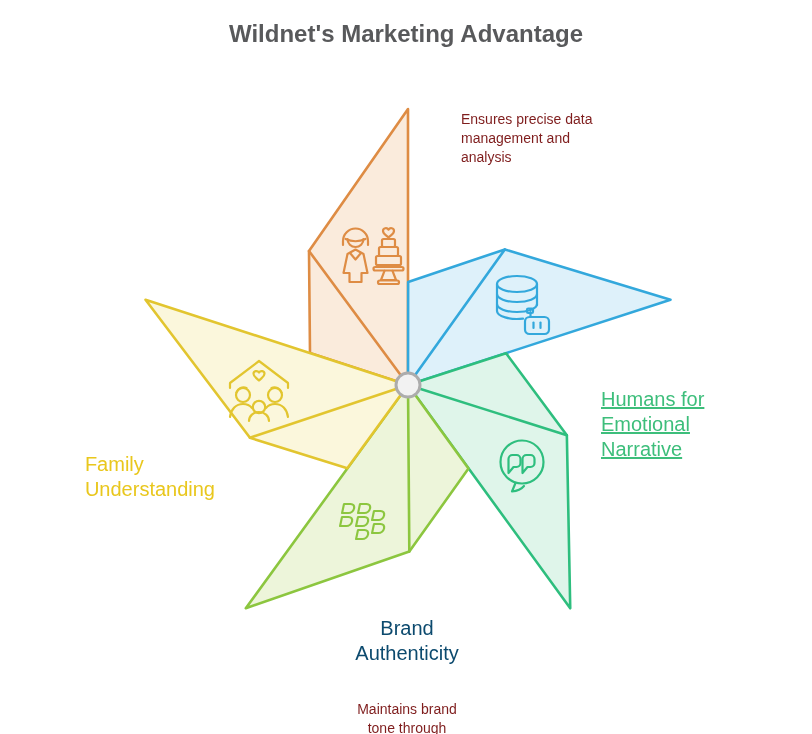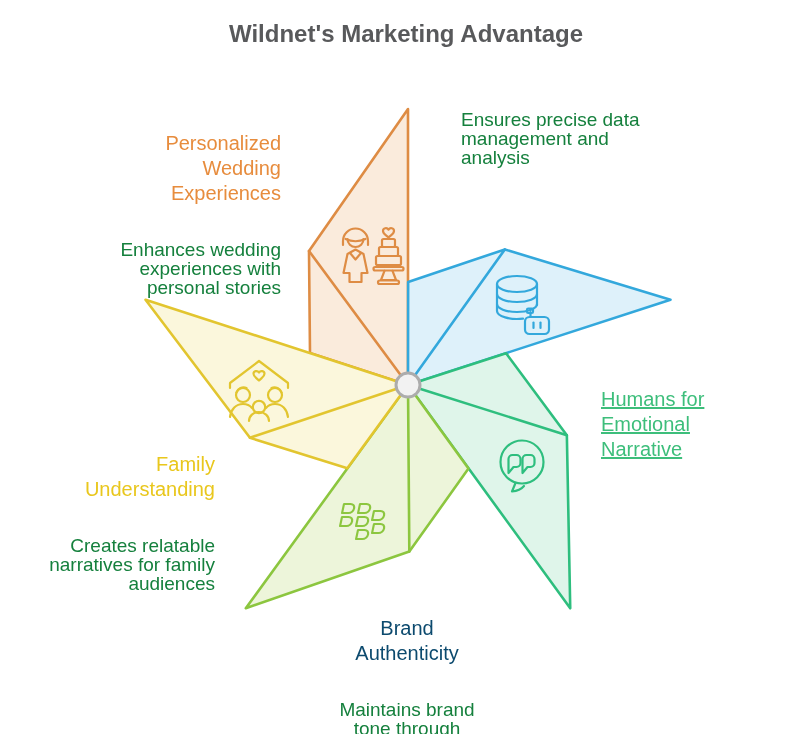--- a/index.html
+++ b/index.html
@@ -7,31 +7,31 @@
     position:relative;width:812px;height:734px;background:#ffffff;overflow:hidden;
     font-family:"Liberation Sans", sans-serif;
   }
   .page-title{
     position:absolute;left:0;top:19px;width:100%;text-align:center;
     font-size:24px;line-height:30px;font-weight:700;color:#58595B;
   }
   svg.pinwheel{position:absolute;left:0;top:0;}
   .section{position:absolute;white-space:pre-line;}
   .section .heading{font-size:20px;line-height:25px;font-weight:500;}
-  .section .desc{font-size:19px;line-height:19px;color:#15803d;margin-top:16px;font-weight:400;}
+  .section .desc{font-size:14px;line-height:19px;color:#7f1d1d;margin-top:16px;font-weight:400;}
 
   .sec-wedding{right:531px;top:113px;text-align:right;}
   .sec-wedding .heading{color:#E78C3D;}
   .sec-ai{left:461px;top:76px;text-align:left;}
   .sec-ai .heading{color:#29A9E0;}
   .sec-humans{left:601px;top:369px;text-align:left;}
   .sec-humans .heading{color:#3DBE7B;text-decoration:underline;}
   .sec-brand{left:297px;top:598px;width:220px;text-align:center;}
   .sec-brand .heading{color:#0c4a6e;}
-  .sec-family{right:597px;top:434px;text-align:right;}
+  .sec-family{right:597px;top:434px;}
   .sec-family .heading{color:#E9C71D;}
 
   
   .blade-wedding .shape{fill:#FAEBDC;stroke:#DE8C44;}
   .blade-ai .shape{fill:#DEF1FA;stroke:#33A8DC;}
   .blade-humans .shape{fill:#DFF5EA;stroke:#2EBE7E;}
   .blade-brand .shape{fill:#EDF5DA;stroke:#8CC63F;}
   .blade-family .shape{fill:#FBF7DC;stroke:#E2C52F;}
   .shape, .fold{stroke-width:2.6;stroke-linejoin:round;stroke-linecap:round;}
   .fold{fill:none;}
@@ -134,28 +134,20 @@
       <path d="M8.5,34.5 a7.5,7.5 0 0 1 10,-4.5"></path>
       <circle cx="47" cy="37" r="7"></circle>
       <path d="M53.5,34.5 a7.5,7.5 0 0 0 -10,-4.5"></path>
       <path d="M2,59 c1,-8 6,-13 13,-13 c4,0 7,1.5 9,4"></path>
       <path d="M60,59 c-1,-8 -6,-13 -13,-13 c-4,0 -7,1.5 -9,4"></path>
       <circle cx="31" cy="49" r="6.2"></circle>
       <path d="M21,63 a10,9 0 0 1 20,0"></path>
     </g>
   </svg>
 
-  <div class="section sec-wedding">
-    <div class="heading">Personalized
-Wedding
-Experiences</div>
-    <div class="desc">Enhances wedding
-experiences with
-personal stories</div>
-  </div>
 
   <div class="section sec-ai">
     <div class="desc">Ensures precise data
 management and
 analysis</div>
   </div>
 
   <div class="section sec-humans">
     <div class="heading">Humans for
 Emotional
@@ -166,18 +158,15 @@
     <div class="heading">Brand
 Authenticity</div>
     <div class="desc">Maintains brand
 tone through
 collaboration</div>
   </div>
 
   <div class="section sec-family">
     <div class="heading">Family
 Understanding</div>
-    <div class="desc">Creates relatable
-narratives for family
-audiences</div>
   </div>
 
 </div>
 
 </body></html>

